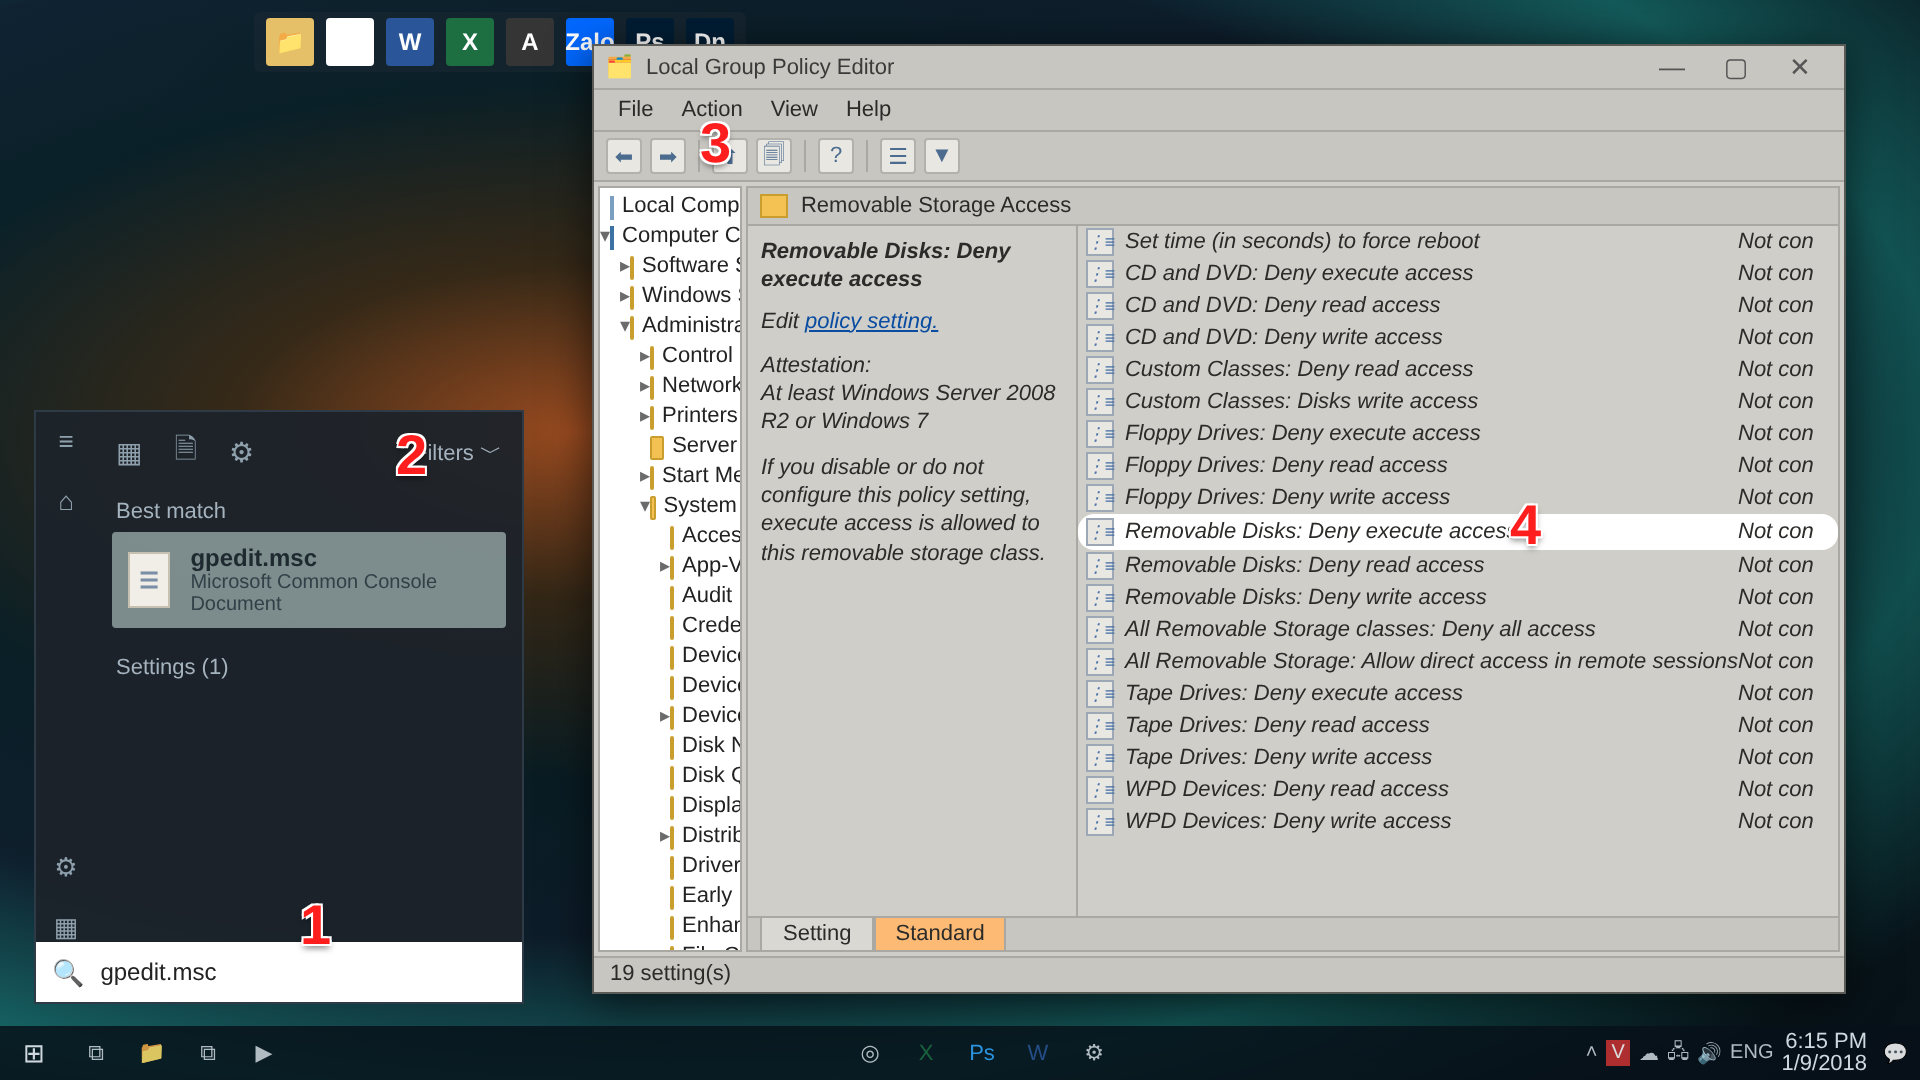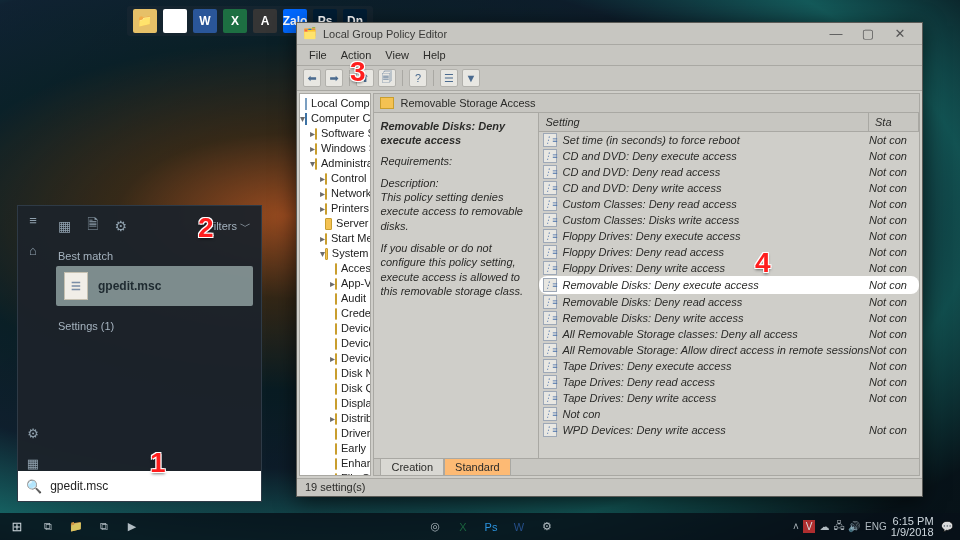--- a/index.html
+++ b/index.html
@@ -272,29 +272,25 @@
         </div>
       </div>
     <div class="right-pane">
       <div class="rp-header">
         <span class="fico"></span>
         <span>Removable Storage Access</span>
       </div>
       <div class="rp-content">
         <div class="rp-desc">
           <b>Removable Disks: Deny execute access</b>
-          <p><span>Requirements:</span><br></p>
-          <p><span>Description:</span><br><span>This policy setting denies execute access to removable disks.</span></p>
+          <p><span>Edit </span><span class="link">policy setting.</span></p>
+          <p><span>Attestation:</span><br><span>At least Windows Server 2008 R2 or Windows 7</span></p>
           <p>If you disable or do not configure this policy setting, execute access is allowed to this removable storage class.</p>
         </div>
         <div class="rp-list">
-          <div class="rp-list-head">
-            <div class="rp-col-setting">Setting</div>
-            <div class="rp-col-state">Sta</div>
-          </div>
           <div id="rows">
               <div class="rp-row">
                 <span class="sico">⋮≡</span>
                 <span class="txt">Set time (in seconds) to force reboot</span>
                 <span class="state">Not con</span>
               </div>
               <div class="rp-row">
                 <span class="sico">⋮≡</span>
                 <span class="txt">CD and DVD: Deny execute access</span>
                 <span class="state">Not con</span>
@@ -369,32 +365,33 @@
                 <span class="txt">Tape Drives: Deny read access</span>
                 <span class="state">Not con</span>
               </div>
               <div class="rp-row">
                 <span class="sico">⋮≡</span>
                 <span class="txt">Tape Drives: Deny write access</span>
                 <span class="state">Not con</span>
               </div>
               <div class="rp-row">
                 <span class="sico">⋮≡</span>
+                <span class="txt">WPD Devices: Deny read access</span>
                 <span class="state">Not con</span>
               </div>
               <div class="rp-row">
                 <span class="sico">⋮≡</span>
                 <span class="txt">WPD Devices: Deny write access</span>
                 <span class="state">Not con</span>
               </div>
             </div>
         </div>
       </div>
       <div class="rp-tabs">
-        <div class="rp-tab active">Creation</div>
+        <div class="rp-tab active">Setting</div>
         <div class="rp-tab">Standard</div>
       </div>
     </div>
   </div>
   <div class="statusbar">19 setting(s)</div>
 </div>
 
 <div class="search-panel">
   <div class="sp-sidebar">
     <div class="s-ico">≡</div>
@@ -409,20 +406,21 @@
       <span class="sp-ti">🗎</span>
       <span class="sp-ti">⚙</span>
       <span class="gap"></span>
       <span class="filters"><span>Filters</span> ﹀</span>
     </div>
     <div class="sp-section">Best match</div>
     <div class="sp-result">
       <div class="rico">☰</div>
       <div>
         <div class="rtitle">gpedit.msc</div>
+        <div class="rsub">Microsoft Common Console Document</div>
       </div>
     </div>
     <div class="sp-settings">Settings (1)</div>
   </div>
   <div class="search-input">
     <span class="mag">🔍</span>
     <input class="inp" value="gpedit.msc" style="">
   </div>
 </div>
 

